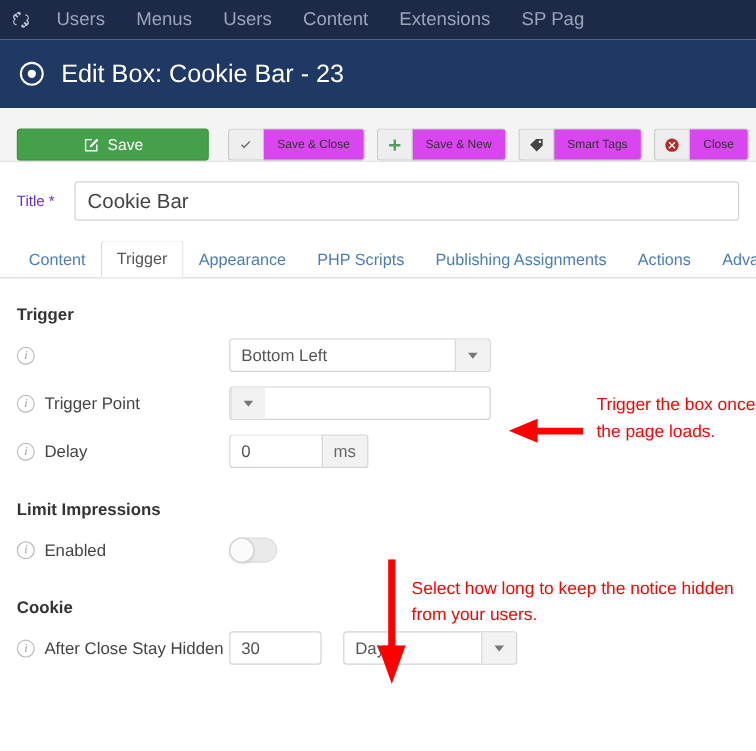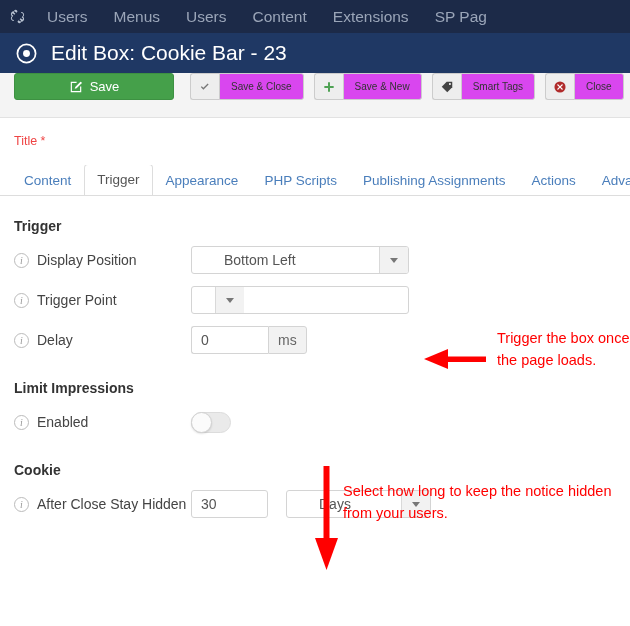--- a/index.html
+++ b/index.html
@@ -37,21 +37,21 @@
   .topnav-item {
     color: #9aa5b8;
     font-size: 15.5px;
     padding: 0 13px;
     line-height: 33px;
     flex: none;
   }
 
   
   .pageheader {
-    height: 40px;
+    height: 57px;
     background: #1f3864;
     display: flex;
     align-items: center;
     padding-left: 14px;
     overflow: hidden;
     white-space: nowrap;
     text-align: right;
   }
   .pageheader-icon {
     flex: none;
@@ -66,21 +66,21 @@
     color: #ffffff;
     font-size: 21px;
   }
 
   
   .toolbar {
     height: 45px;
     background: #f4f4f4;
     border-bottom: 1px solid #e2e2e2;
     display: flex;
-    align-items: flex-start;
+    align-items: flex-end;
     padding-left: 14px;
     box-sizing: border-box;
     overflow: hidden;
     white-space: nowrap;
   }
   .btn-group {
     display: flex;
     align-items: stretch;
     margin-right: 10px;
     flex: none;
@@ -126,21 +126,21 @@
   .btn-save .sv-ic { margin-right: 7px; display: flex; align-items: center;}
 
   
   .title-row {
     display: flex;
     align-items: center;
     padding: 16px 14px 0 14px;
   }
   .title-label {
     font-size: 12.5px;
-    color: #ef4444;
+    color: #6d28d9;
     width: 48px;
     flex: none;
   }
   .title-input {
     flex: 1;
     height: 33px;
     border: 1px solid #d4d4d4;
     border-radius: 3px;
     background: #ffffff;
     font-size: 17px;
@@ -227,21 +227,20 @@
   }
   .select-box {
     display: flex;
     align-items: stretch;
     height: 28px;
     border: 1px solid #d4d4d4;
     border-radius: 3px;
     background: #ffffff;
     box-sizing: border-box;
     overflow: hidden;
-    padding-left: 23px;
   }
   .select-value {
     display: flex;
     align-items: center;
     padding: 0 9px;
     font-size: 14px;
     color: #555555;
     flex: 1;
     white-space: nowrap;
   }
@@ -407,40 +406,40 @@
         <path d="M8.4 7 12 10.6 15.6 7 17 8.4 13.4 12 17 15.6 15.6 17 12 13.4 8.4 17 7 15.6 10.6 12 7 8.4z" fill="#ffffff"></path>
       </svg>
     </div>
     <div class="btn-label">Close</div>
   </div>
 
 </div>
 
 <div class="title-row">
   <div class="title-label">Title *</div>
+  <input class="title-input" type="text" value="Cookie Bar" placeholder="" style="">
 </div>
 
 <div class="tabs">
   <div class="tab">Content</div>
   <div class="tab active">Trigger</div>
   <div class="tab">Appearance</div>
   <div class="tab">PHP Scripts</div>
   <div class="tab">Publishing Assignments</div>
   <div class="tab">Actions</div>
   <div class="tab">Adva</div>
 </div>
 
 <div class="content">
 
   <div class="section-title">Trigger</div>
 
   <div class="field-row">
     <div class="field-label">
       <span class="info-icon">i</span>
-      <span>Display Position</span>
     </div>
     <div class="select-box" style="width:218px">
       <div class="select-value">Bottom Left</div>
       <div class="select-caret">
           <div class="caret-tri"></div>
         </div>
     </div>
   </div>
 
   <div class="field-row">

